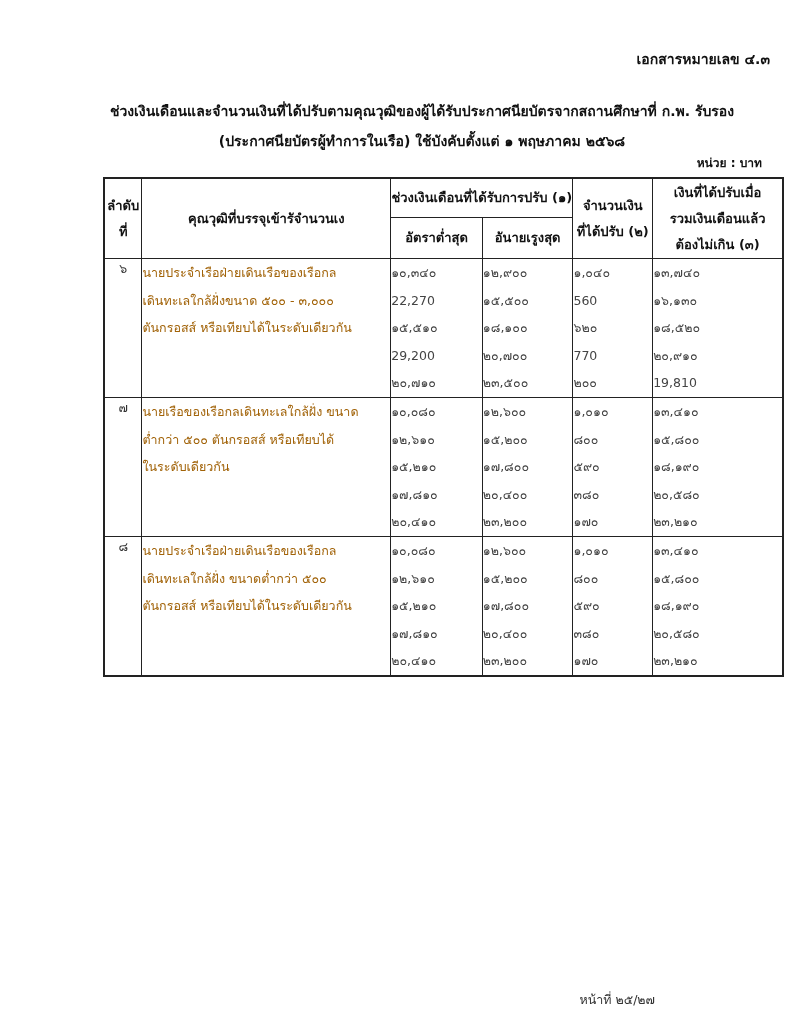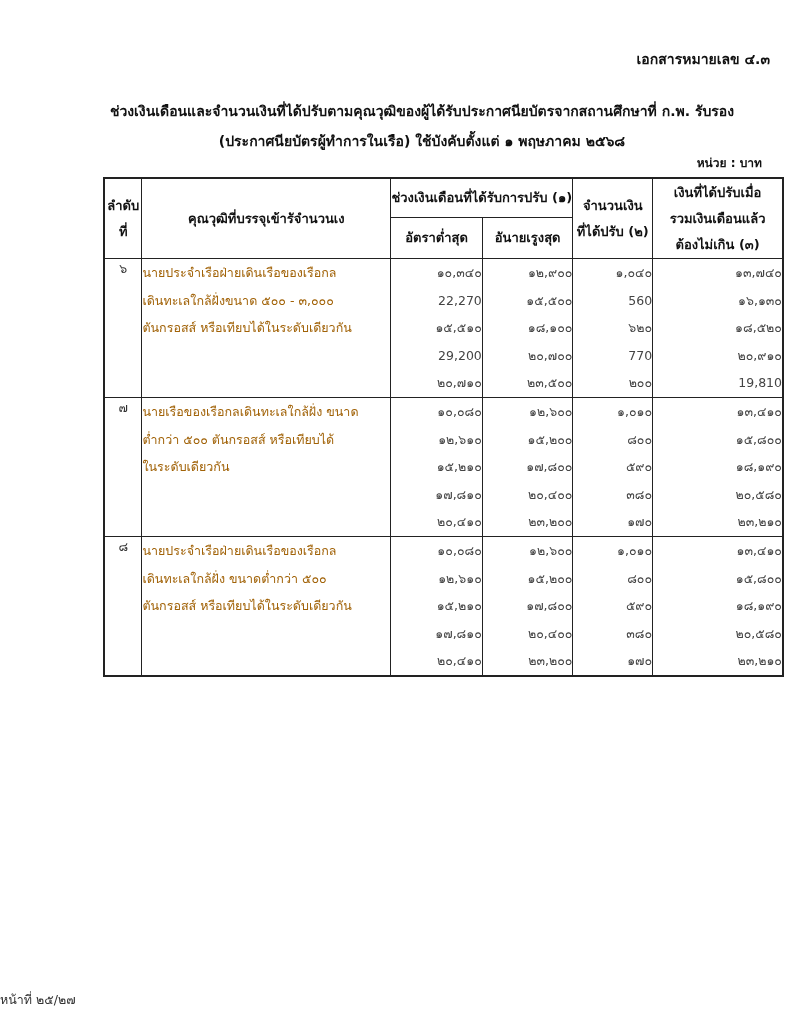--- a/index.html
+++ b/index.html
@@ -43,27 +43,27 @@
   tr.hdr2 th { height: 40px; }
   td.no {
     text-align: center; vertical-align: top; font-size: 12.5px;
     padding-top: 4px; color: #333;
   }
   td.qual {
     vertical-align: top; font-size: 12.5px; line-height: 27.6px;
     padding: 0 0 0 2px; color: #a16207;
   }
   td.num {
-    text-align: right; vertical-align: top; font-size: 12.5px;
+    text-align: left; vertical-align: top; font-size: 12.5px;
     line-height: 27.6px; color: #444;
   }
   td.qual div, td.num div { height: 27.6px; white-space: nowrap; }
   tr.row td { height: 138px; }
   .footer {
-    position: absolute; top: 990px; left: 0; width: 655px; text-align: left;
+    position: absolute; top: 990px; left: 0; width: 655px; text-align: right;
     font-size: 12.5px; color: #333;
   }
 </style>
 </head>
 <body>
 
 <div class="doc-ref">เอกสารหมายเลข ๔.๓</div>
 <div class="title l1">ช่วงเงินเดือนและจำนวนเงินที่ได้ปรับตามคุณวุฒิของผู้ได้รับประกาศนียบัตรจากสถานศึกษาที่ ก.พ. รับรอง</div>
 <div class="title l2">(ประกาศนียบัตรผู้ทำการในเรือ) ใช้บังคับตั้งแต่ ๑ พฤษภาคม ๒๕๖๘</div>
 <div class="unit">หน่วย : บาท</div>

